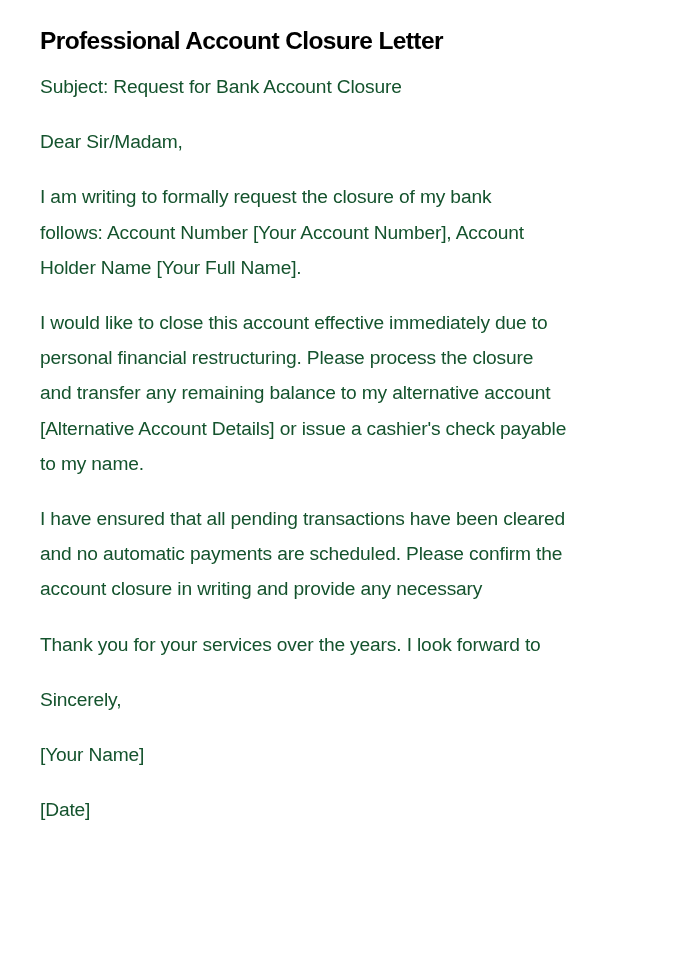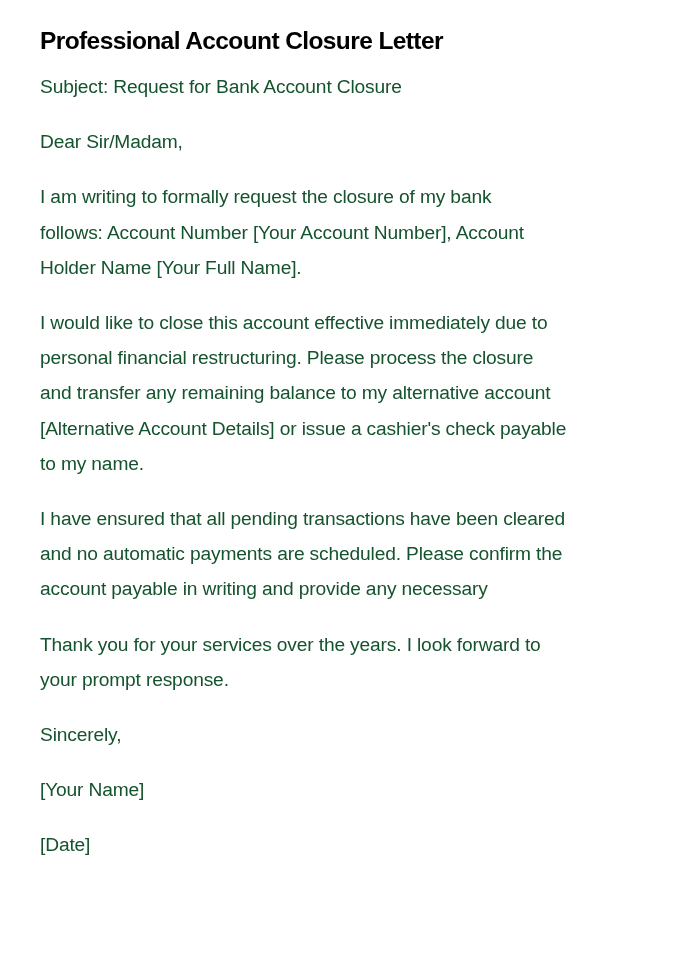--- a/index.html
+++ b/index.html
@@ -62,26 +62,25 @@
     <span class="line">I would like to close this account effective immediately due to</span>
     <span class="line">personal financial restructuring. Please process the closure</span>
     <span class="line">and transfer any remaining balance to my alternative account</span>
     <span class="line">[Alternative Account Details] or issue a cashier's check payable</span>
     <span class="line">to my name.</span>
   </p>
 
   <p class="para">
     <span class="line">I have ensured that all pending transactions have been cleared</span>
     <span class="line">and no automatic payments are scheduled. Please confirm the</span>
-    <span class="line">account payable in writing and provide any necessary</span>
+    <span class="line">account closure in writing and provide any necessary</span>
   </p>
 
   <p class="para">
     <span class="line">Thank you for your services over the years. I look forward to</span>
-    <span class="line">your prompt response.</span>
   </p>
 
   <p class="para">Sincerely,</p>
 
   <p class="para">[Your Name]</p>
 
   <p class="para">[Date]</p>
 </div>
 
 </body></html>

